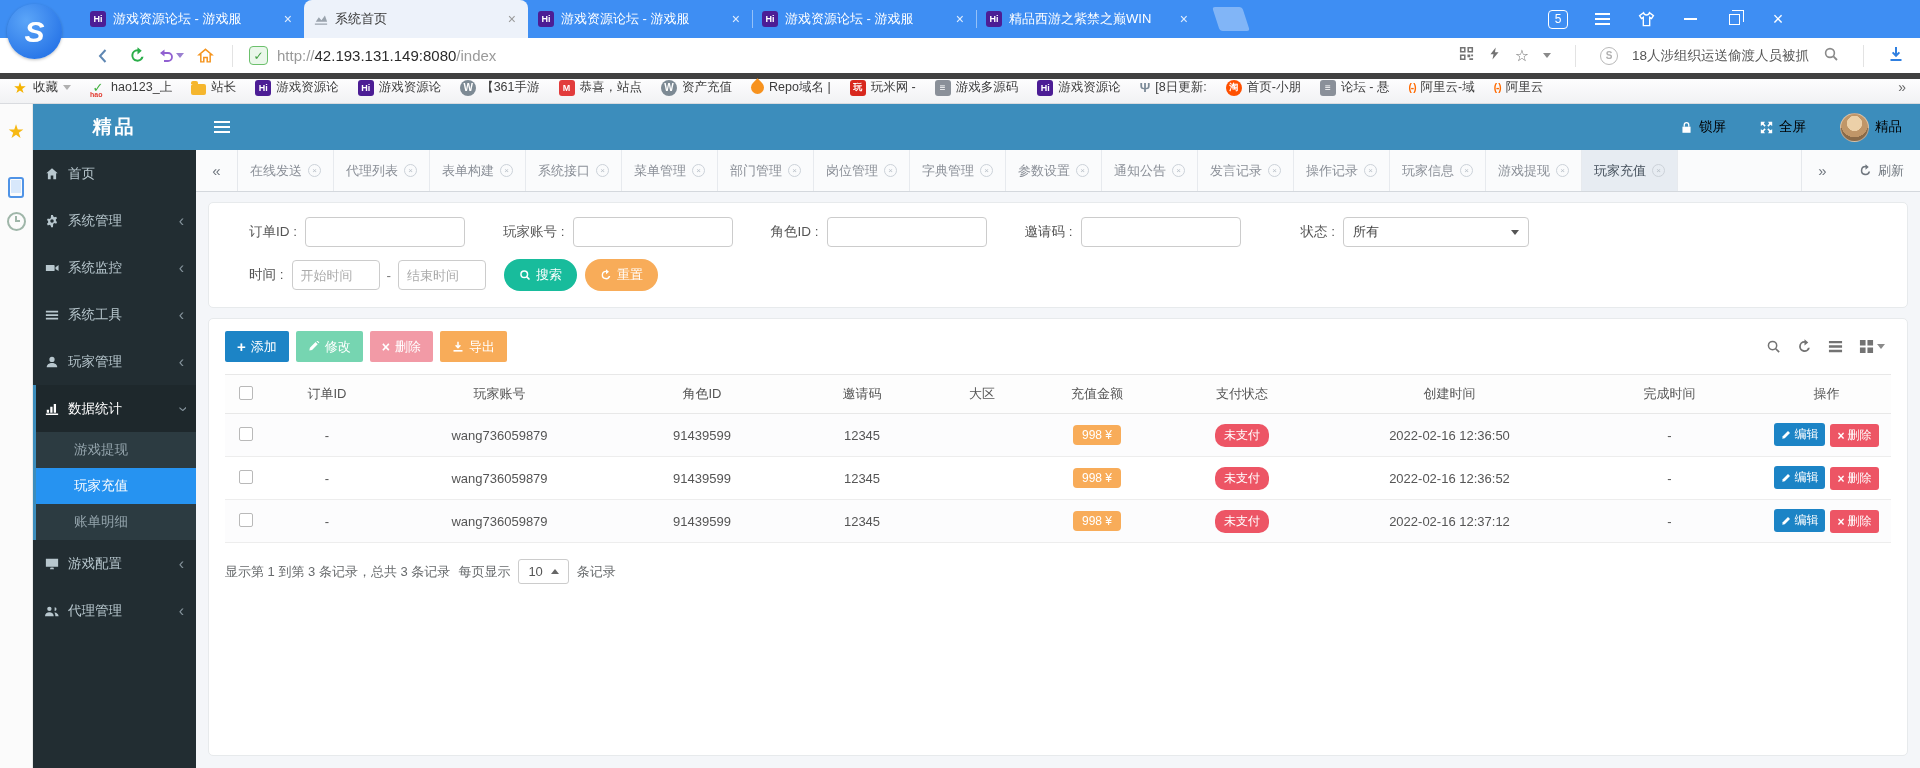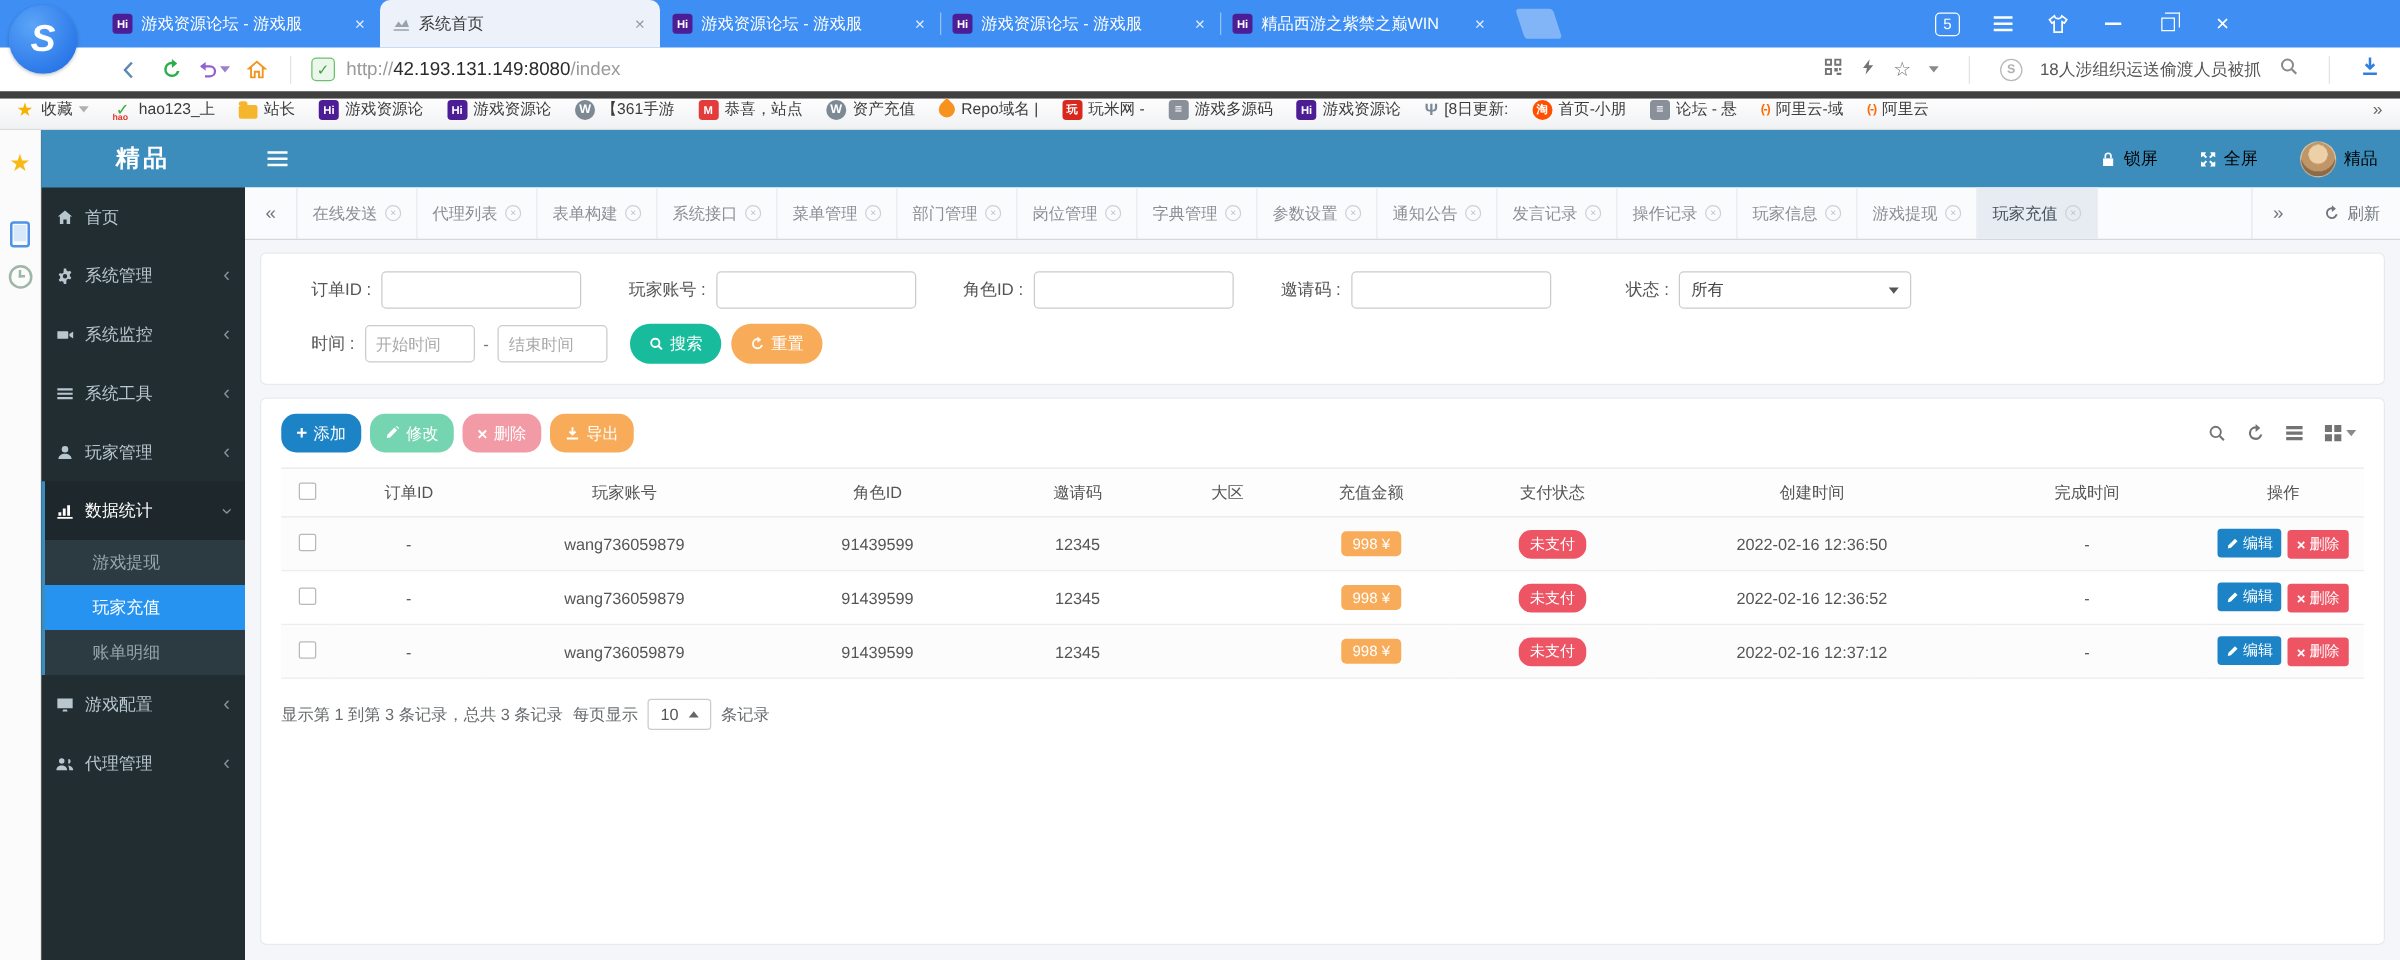--- a/index.html
+++ b/index.html
@@ -140,21 +140,21 @@
   .fselect { width:186px; height:30px; border:1px solid #ccc; border-radius:4px; display:flex; align-items:center; padding:0 9px; color:#444; font-size:13px; cursor:pointer; background:#fff; }
   .fselect .sel-caret { margin-left:auto; width:0; height:0; border-left:4px solid transparent; border-right:4px solid transparent; border-top:5px solid #555; }
   .tinput { width:88px; }
   .dash { margin:0 7px; color:#777; }
   .pill { height:32px; border-radius:16px; color:#fff; font-size:13px; display:inline-flex; align-items:center; gap:5px; padding:0 15px; border:none; cursor:pointer; font-family:inherit; }
   .pill-search { background:#18bc9c; margin-left:18px; }
   .pill-reset { background:#f8ac59; margin-left:8px; }
 
   .tablecard { padding:12px 16px; flex:1; display:flex; flex-direction:column; min-height:0; }
   .toolbar { display:flex; align-items:center; margin-bottom:12px; }
-  .tbtn { height:31px; padding:0 12px; border-radius:12px; color:#fff; font-size:13px; display:inline-flex; align-items:center; gap:5px; margin-right:7px; border:none; cursor:pointer; font-family:inherit; }
+  .tbtn { height:31px; padding:0 12px; border-radius:2px; color:#fff; font-size:13px; display:inline-flex; align-items:center; gap:5px; margin-right:7px; border:none; cursor:pointer; font-family:inherit; }
   .tbtn-add { background:#1c84c6; }
   .tbtn-edit { background:#76d5b1; }
   .tbtn-del { background:#f29aa6; }
   .tbtn-exp { background:#f8ac59; }
   .tbtn .plus::before { content:"+"; font-weight:bold; font-size:15px; }
   .tbtn .cross::before { content:"×"; font-weight:bold; font-size:14px; }
   .tool-right { margin-left:auto; display:flex; align-items:center; gap:16px; color:#737373; padding-right:6px; }
   .tool-ic { display:flex; align-items:center; gap:3px; cursor:pointer; }
 
   table.grid { width:100%; border-collapse:collapse; font-size:13px; color:#555; table-layout:fixed; }

